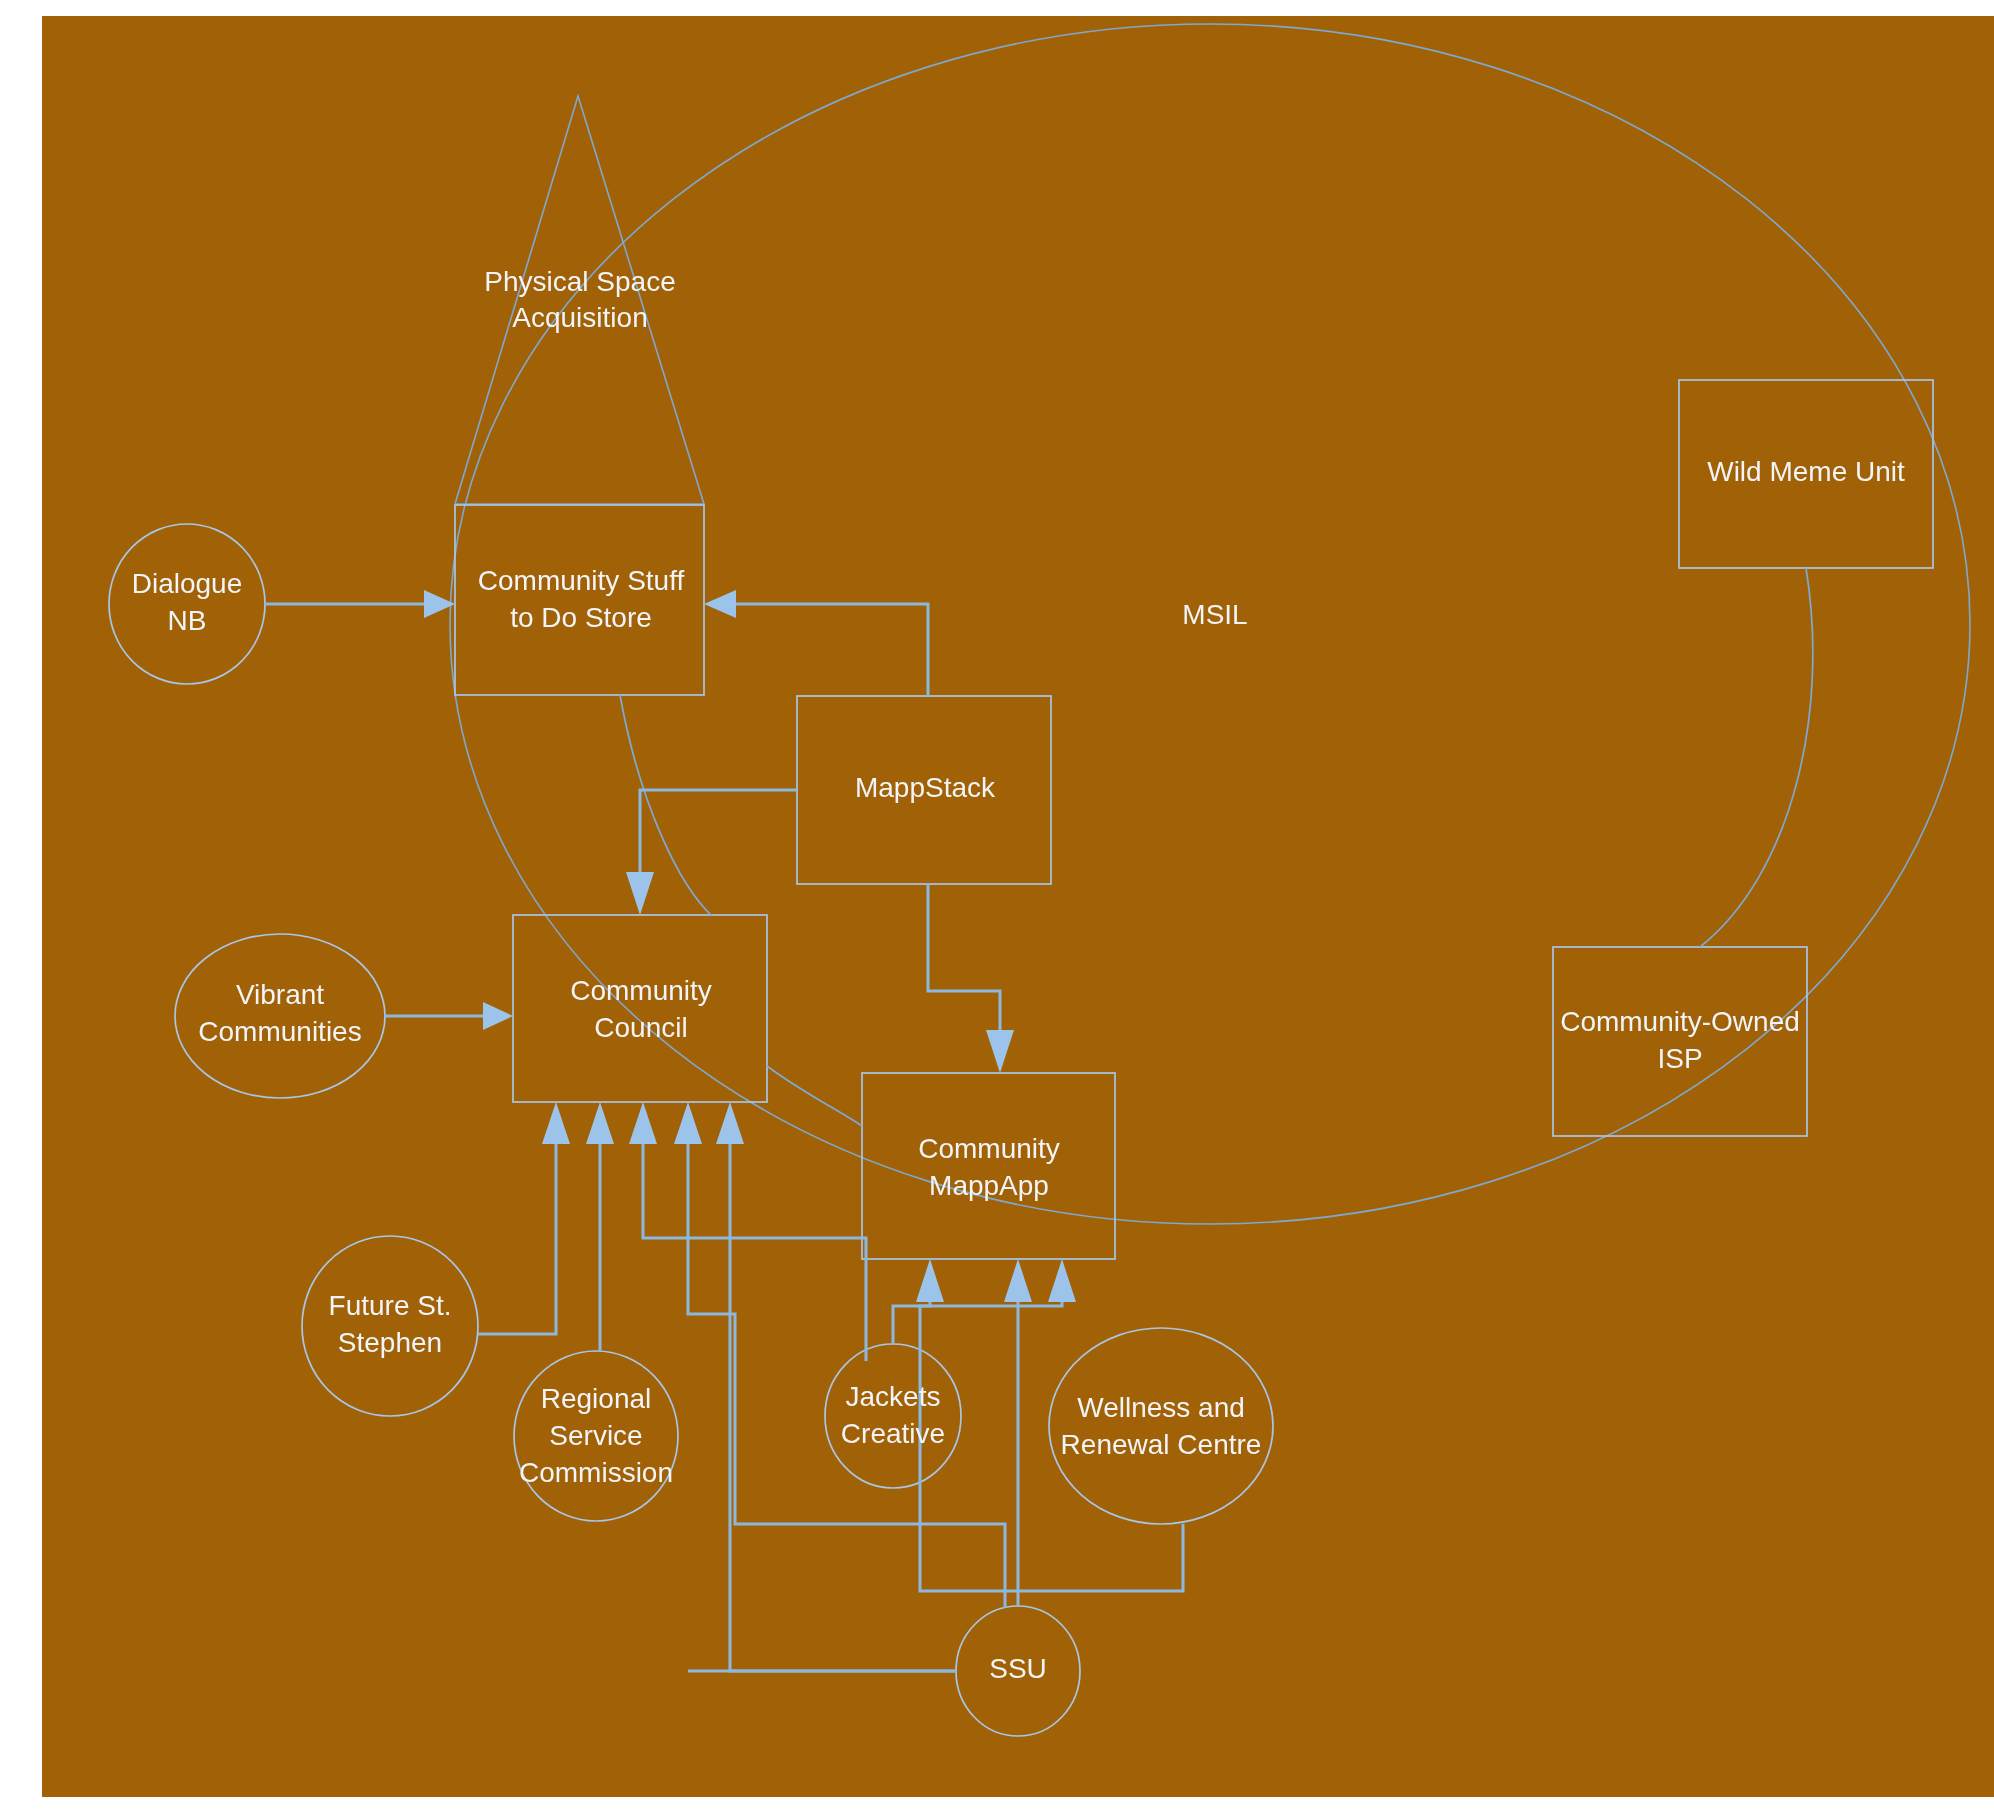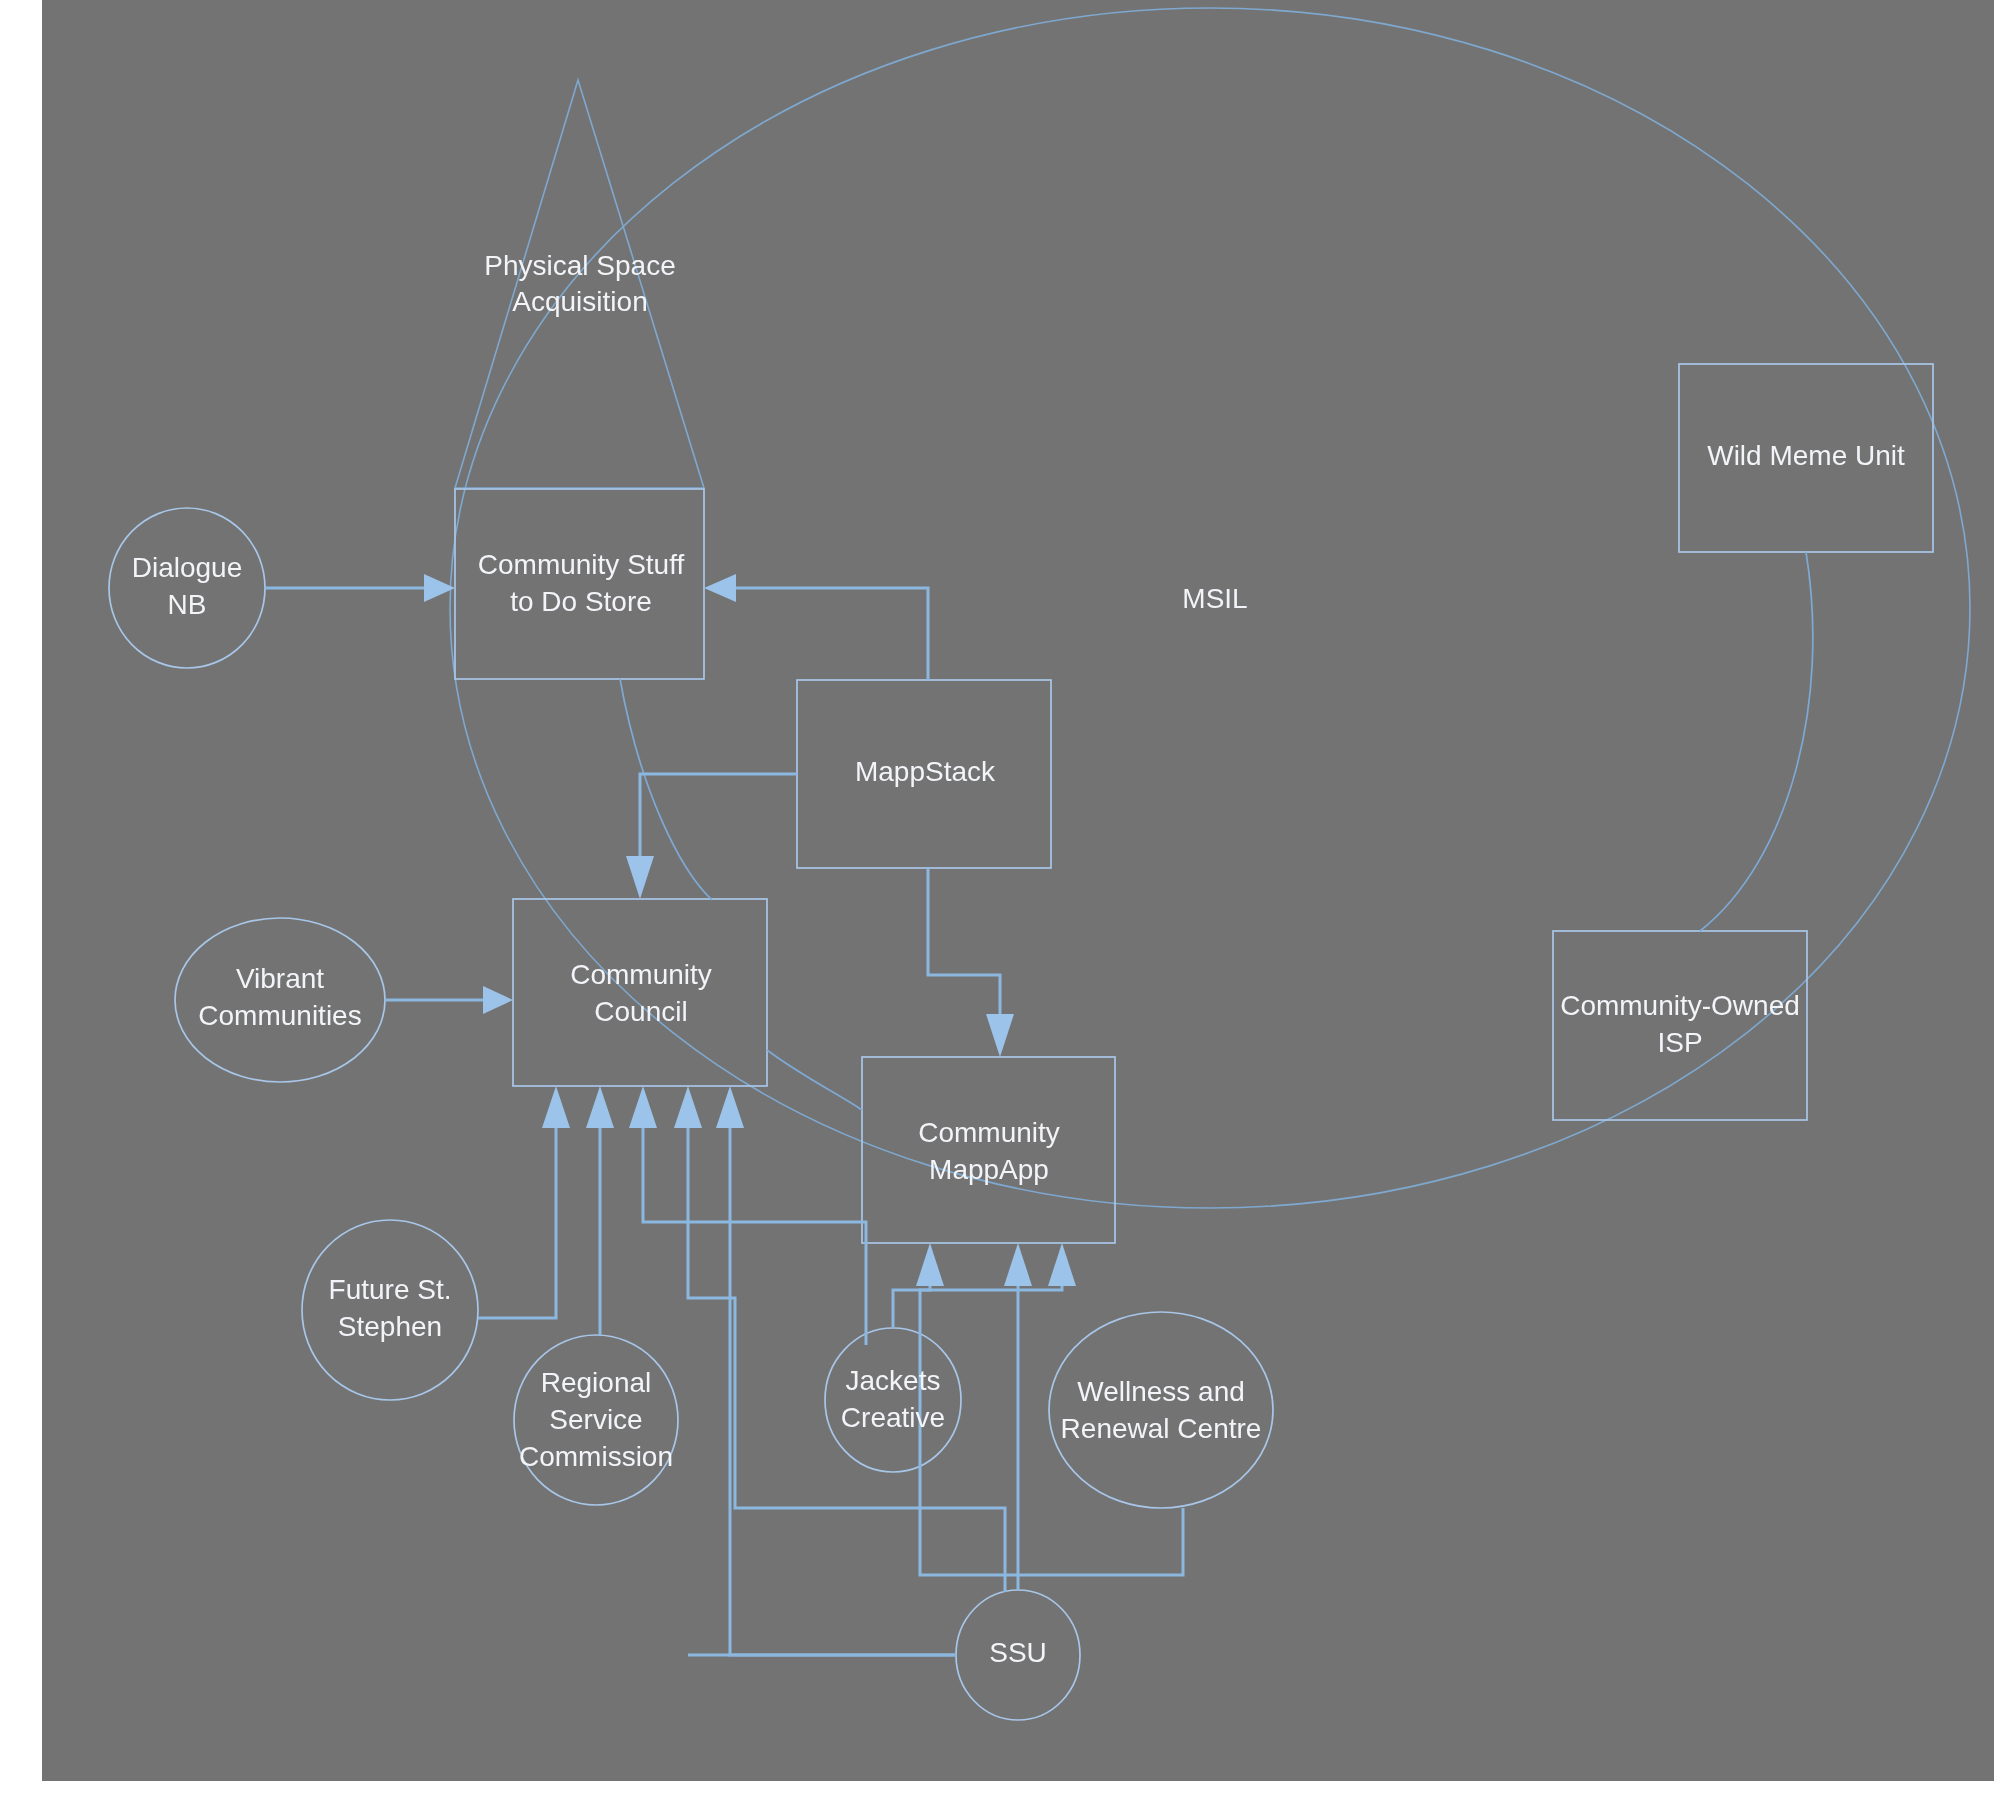--- a/index.html
+++ b/index.html
@@ -13,24 +13,24 @@
   }
   #stage {
     position: relative;
     width: 1994px;
     height: 1809px;
     background: #ffffff;
   }
   #canvas {
     position: absolute;
     left: 42px;
-    top: 0px;
+    top: 16px;
     width: 1952px;
     height: 1781px;
-    background: #737373;
+    background: #a16207;
     overflow: hidden;
   }
   svg#diagram {
     position: absolute;
     left: -42px;
     top: 0;
     width: 1994px;
     height: 1781px;
     display: block;
   }

